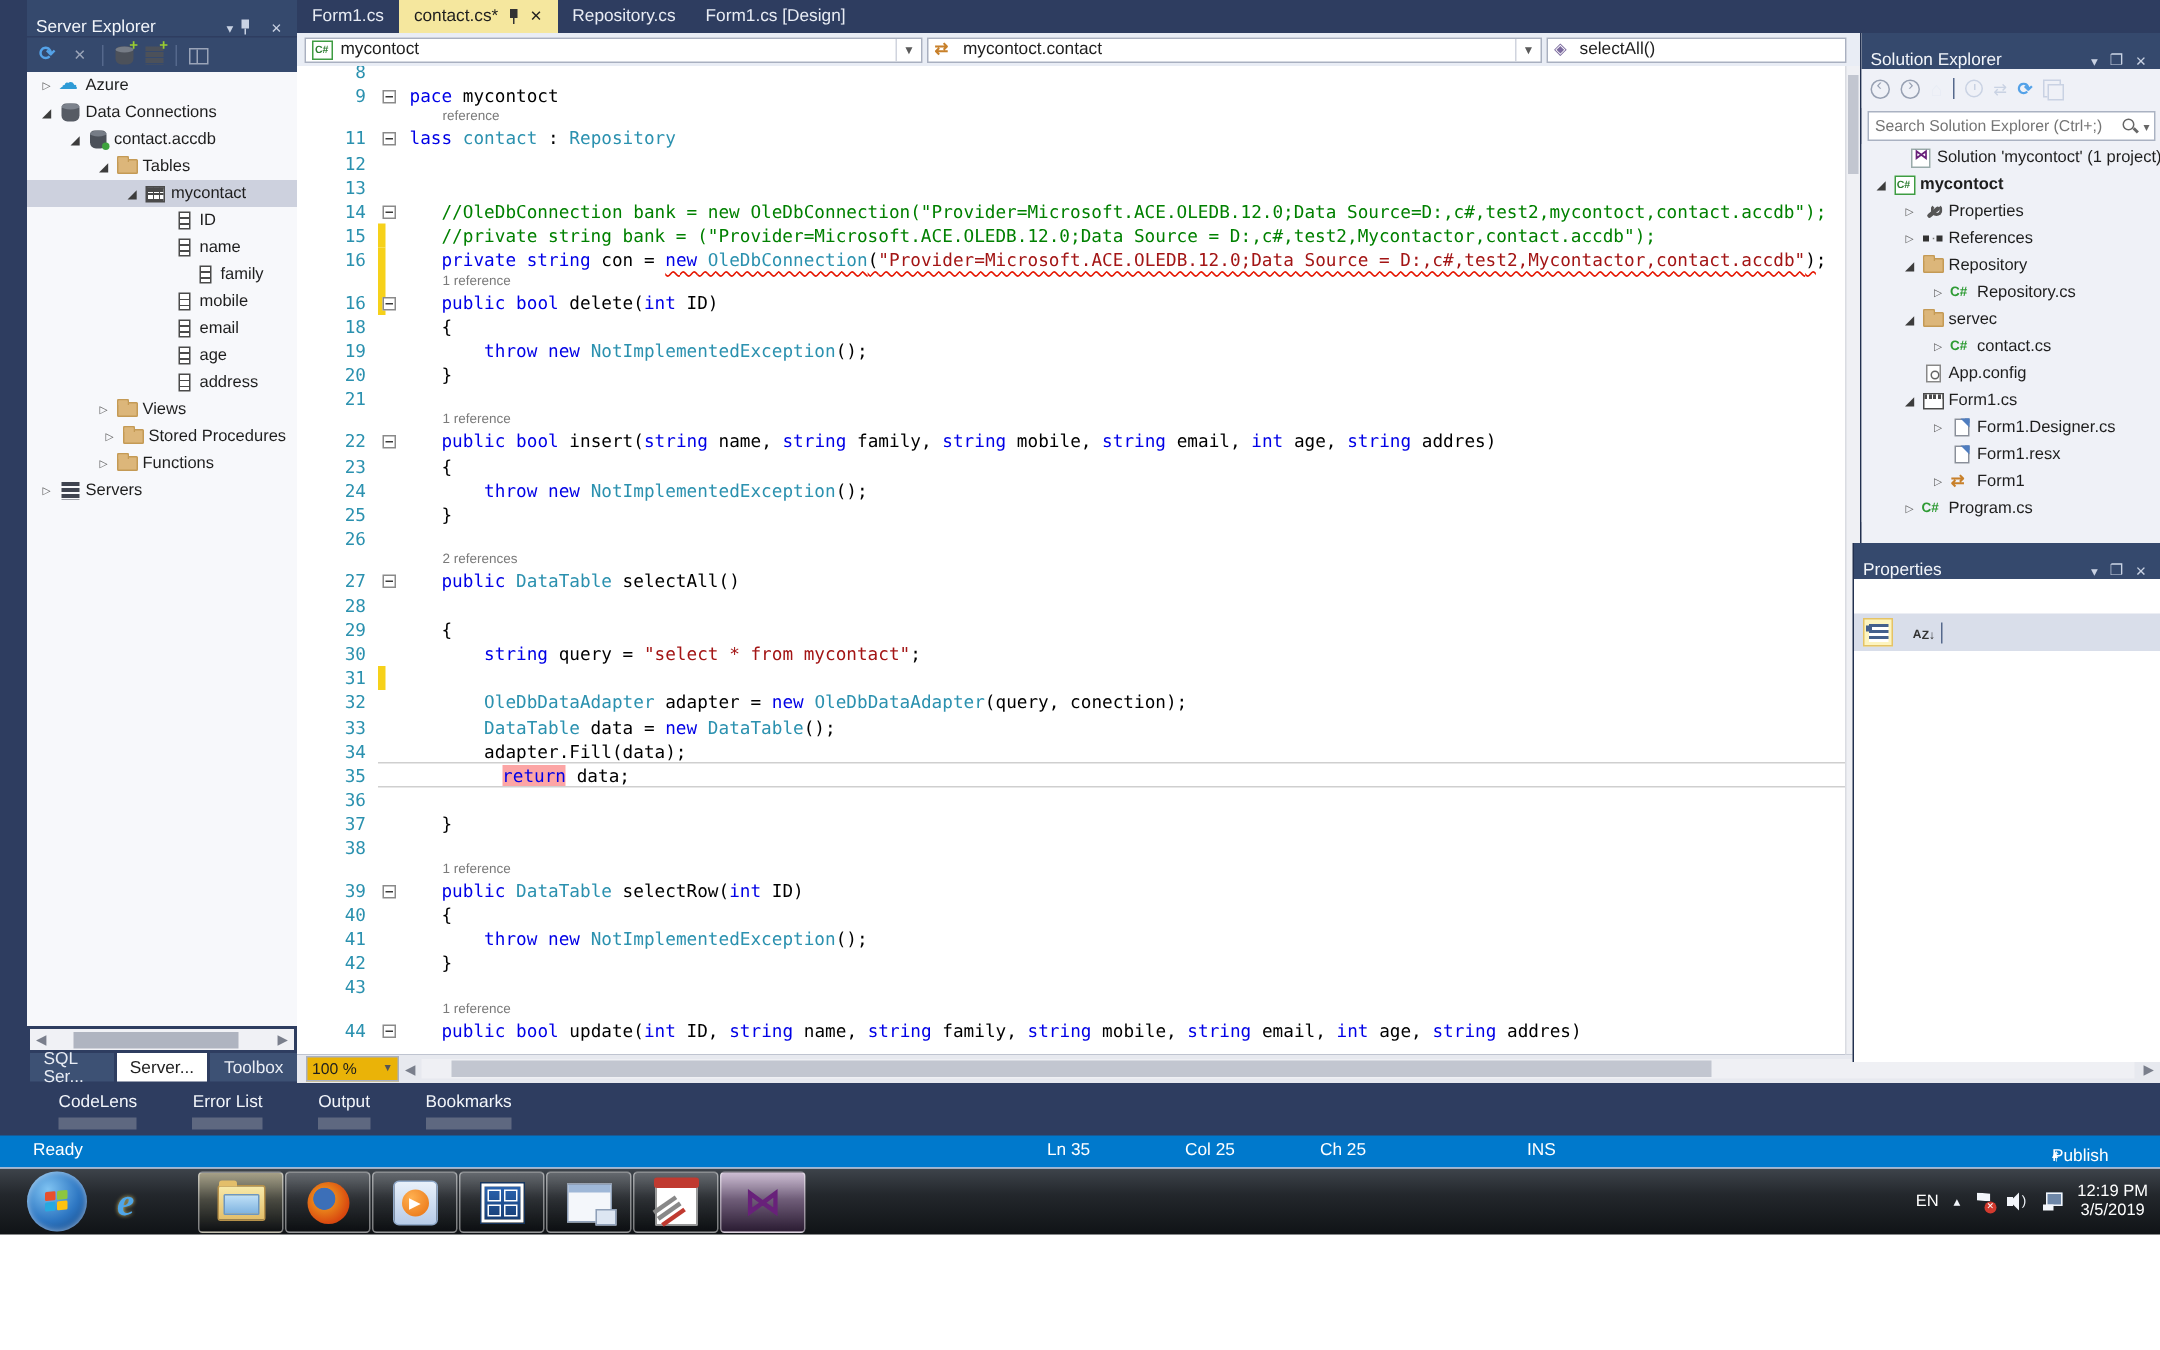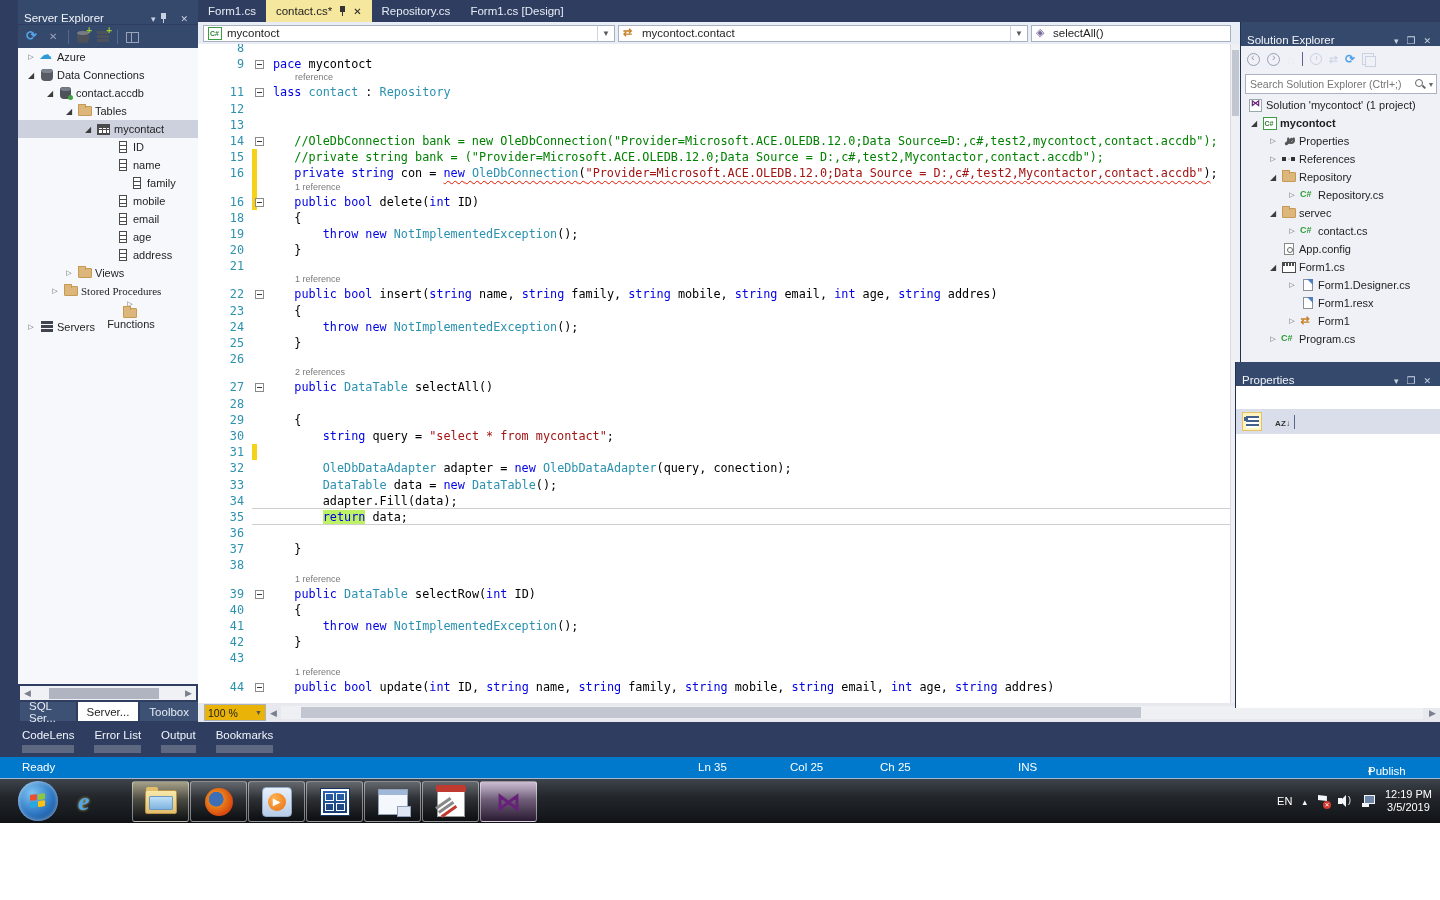--- a/index.html
+++ b/index.html
@@ -21,21 +21,21 @@
   .crow{height:16.2px;position:relative;font-family:"DejaVu Sans Mono",monospace;font-size:11.8px;}
   .gut{position:absolute;left:0;width:46px;text-align:right;color:#2B91AF;top:1px;}
   .chgbar{position:absolute;left:54px;width:5px;top:0;bottom:0;background:#F6D11A;}
   .foldbox{position:absolute;left:57px;top:4px;width:9px;height:9px;border:1px solid #8a8a8a;background:#fff;box-sizing:border-box;}
   .foldbox::before{content:"";position:absolute;left:1px;right:1px;top:3px;height:1px;background:#3a3a3a;}
   .codetext{position:absolute;left:75px;top:1px;white-space:pre;color:#000;}
   .lensrow{height:12px;position:relative;}
   .lenstext{position:absolute;left:97px;top:0;font-family:"Liberation Sans",sans-serif;font-size:9px;color:#7A7A7A;white-space:pre;}
   .curline::after{content:"";position:absolute;left:54px;right:-9px;top:-1px;bottom:0;border-top:1px solid #CFCFCF;border-bottom:1px solid #CFCFCF;pointer-events:none;}
   .sk{color:#0000E6;} .st{color:#2B91AF;} .ss{color:#A31515;} .sc{color:#008000;}
-  .hl{background:#bef264;}
+  .hl{background:#fca5a5;margin-left:12px;}
   .w{text-decoration-line:underline;text-decoration-style:wavy;text-decoration-color:#E51400;text-decoration-thickness:1px;text-underline-offset:2.5px;}
   #vscroll{position:absolute;right:0;top:0;bottom:0;width:9px;background:#EFF0F4;border-left:1px solid #DADCE2;}
   #vscroll .thumb{position:absolute;left:1px;right:1px;top:6px;height:66px;background:#C2C6D0;}
   #edbottom{position:absolute;left:0;bottom:0;right:-200px;height:19px;background:#E7E9EF;display:flex;align-items:center;}
   #zoombox{width:54px;height:15px;background:#eab308;border:1px solid #A9B0C0;margin-left:6px;display:flex;align-items:center;justify-content:space-between;padding:0 3px;font-size:10.5px;}
   #zoombox .arr{font-size:7px;color:#555;}
   .scrollarrow{color:#7a7f8c;font-size:9px;padding:0 4px;}
   #htrack{flex:1;height:13px;background:#EFF0F4;position:relative;margin-right:2px;}
   #hthumb{position:absolute;left:20px;width:840px;top:1px;bottom:1px;background:#C2C6D0;}
   
@@ -65,21 +65,21 @@
   #solsearch{margin:2px 4px;height:18px;background:#fff;border:1px solid #AAB2C2;display:flex;align-items:center;}
   #solsearch input{flex:1;border:0;outline:none;font-family:"Liberation Sans",sans-serif;font-size:10.5px;color:#666;padding:0 4px;background:transparent;}
   #soltree{background:#EFF1F7;}
   #proppanel{position:absolute;left:1235px;top:362px;width:205px;height:346px;background:#fff;border-left:1px solid #22304F;z-index:5;}
   #proptoolbar{position:absolute;left:0;right:0;top:47px;height:25px;background:#D9DEEA;display:flex;align-items:center;gap:6px;padding:0 6px;}
   .pbtn{width:20px;height:19px;display:flex;align-items:center;justify-content:center;}
   .pbtn.selected{background:#FDF4BF;border:1px solid #E5C365;box-sizing:border-box;}
   
   #bottombar{position:absolute;left:0;top:722px;width:1440px;height:35px;background:#2E3D60;}
   #bottombar .tabs{display:flex;gap:20px;padding:7px 0 0 22px;}
-  .btab{color:#F2F5FA;font-size:11.5px;}
+  .btab{color:#F2F5FA;font-size:11.5px;margin-left:17px;}
   .btab::after{content:"";display:block;height:8px;background:#5E6880;margin-top:4px;}
   #statusbar{position:absolute;left:0;top:757px;width:1440px;height:21px;background:#0079CC;color:#fff;font-size:11.5px;}
   #statusbar span{position:absolute;top:4px;}
   
   #taskbar{position:absolute;left:0;top:778px;width:1440px;height:44px;background:linear-gradient(#3e444b,#23272c 40%,#101316);border-top:1px solid #9FB8D8;}
   .tbtn{position:absolute;top:2px;width:55px;height:39px;border:1px solid rgba(255,255,255,.45);border-radius:3px;
         background:linear-gradient(rgba(255,255,255,.22),rgba(255,255,255,.05) 45%,rgba(0,0,0,.25));display:flex;align-items:center;justify-content:center;}
   .tbtn.lit{background:linear-gradient(rgba(255,240,190,.55),rgba(200,190,140,.25) 45%,rgba(0,0,0,.2));}
   .tbtn.vsactive{background:linear-gradient(rgba(240,220,245,.8),rgba(190,150,200,.5) 45%,rgba(90,40,100,.35));}
   #tray{position:absolute;right:0;top:0;height:44px;display:flex;align-items:center;gap:10px;padding-right:8px;color:#fff;}
@@ -515,28 +515,28 @@
             </span>
             <span class="tlabel">address</span>
           </div>
           <div class="trow" style="padding-left: 44px;">
             <span class="tarrow">▷</span>
             <span class="ticon">
               <span class="icon i-folder"></span>
             </span>
             <span class="tlabel">Views</span>
           </div>
-          <div class="trow" style="padding-left: 30px; font-family: Liberation Serif, serif;">
+          <div class="trow" style="padding-left: 48px;">
             <span class="tarrow">▷</span>
             <span class="ticon">
               <span class="icon i-folder"></span>
             </span>
             <span class="tlabel">Stored Procedures</span>
           </div>
-          <div class="trow" style="padding-left: 44px; flex-direction: column;">
+          <div class="trow" style="padding-left: 44px;">
             <span class="tarrow">▷</span>
             <span class="ticon">
               <span class="icon i-folder"></span>
             </span>
             <span class="tlabel">Functions</span>
           </div>
           <div class="trow" style="padding-left: 6px;">
             <span class="tarrow">▷</span>
             <span class="ticon">
               <span class="icon i-server"></span>
@@ -575,21 +575,21 @@
           <span class="icon i-sync"></span>
           <span class="icon i-refresh2"></span>
           <span class="icon i-collapse"></span>
         </div>
       <div id="solsearch">
         <input placeholder="Search Solution Explorer (Ctrl+;)" style="">
         <span class="icon i-search"></span>
         <span style="font-size:8px;color:#666;padding:0 3px;">▾</span>
       </div>
       <div id="soltree">
-          <div class="trow" style="padding-left: 6px;">
+          <div class="trow" style="padding-left: 6px; justify-content: flex-end;">
             <span class="ticon">
               <span class="icon i-vssln"></span>
             </span>
             <span class="tlabel">Solution 'mycontoct' (1 project)</span>
           </div>
           <div class="trow" style="padding-left: 6px;">
             <span class="tarrow exp">◢</span>
             <span class="ticon">
               <span class="icon i-csproj"></span>
             </span>

